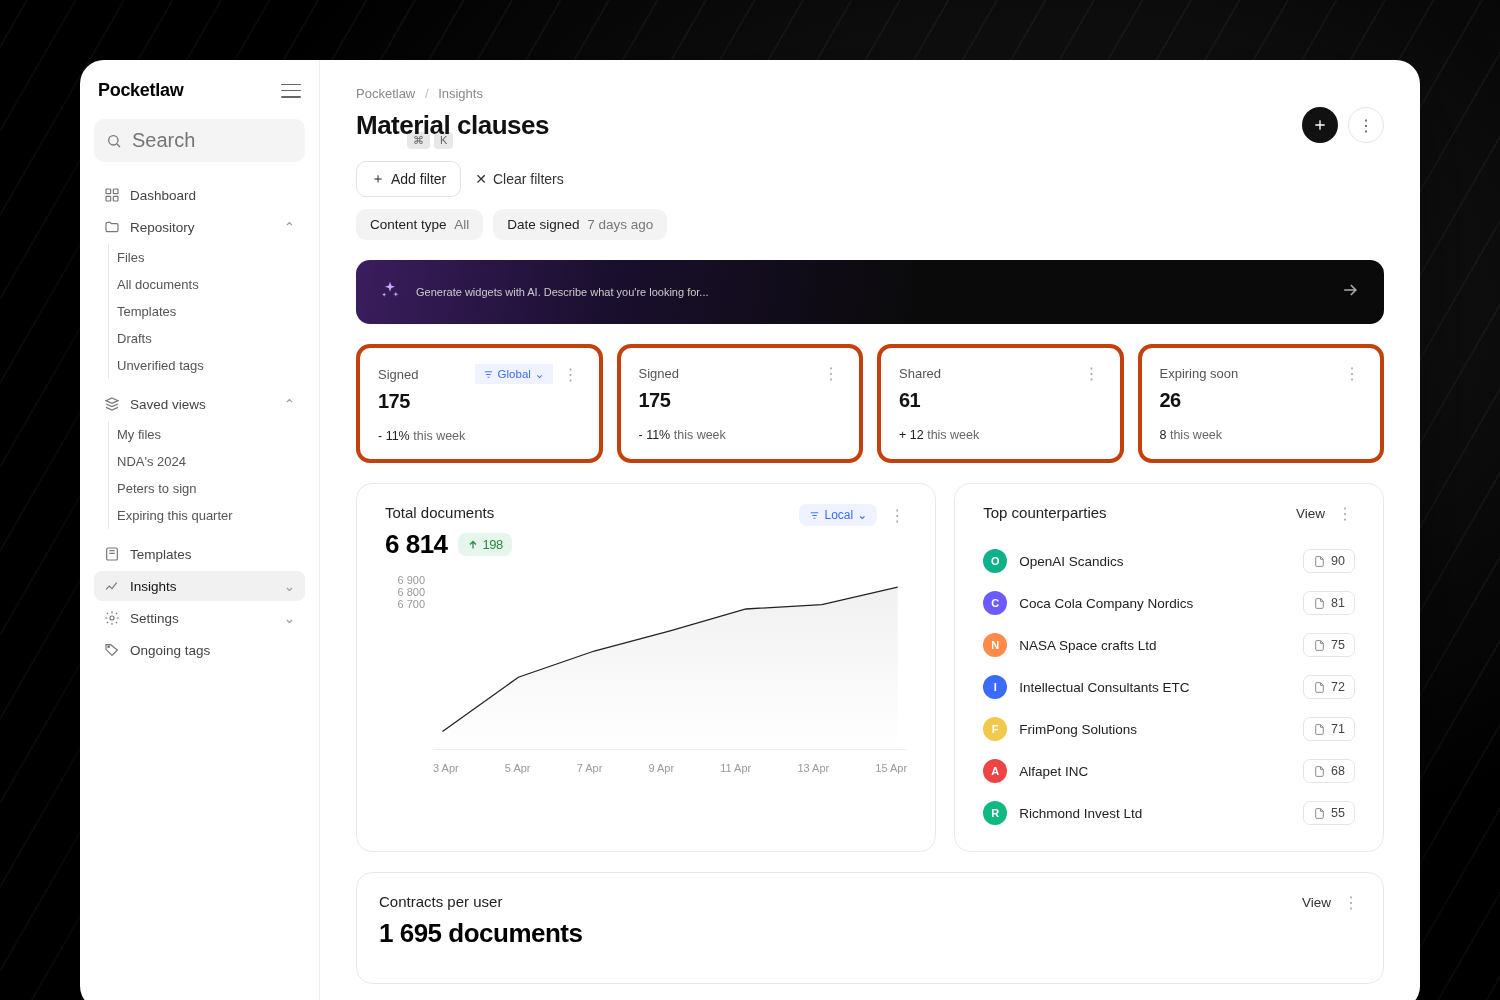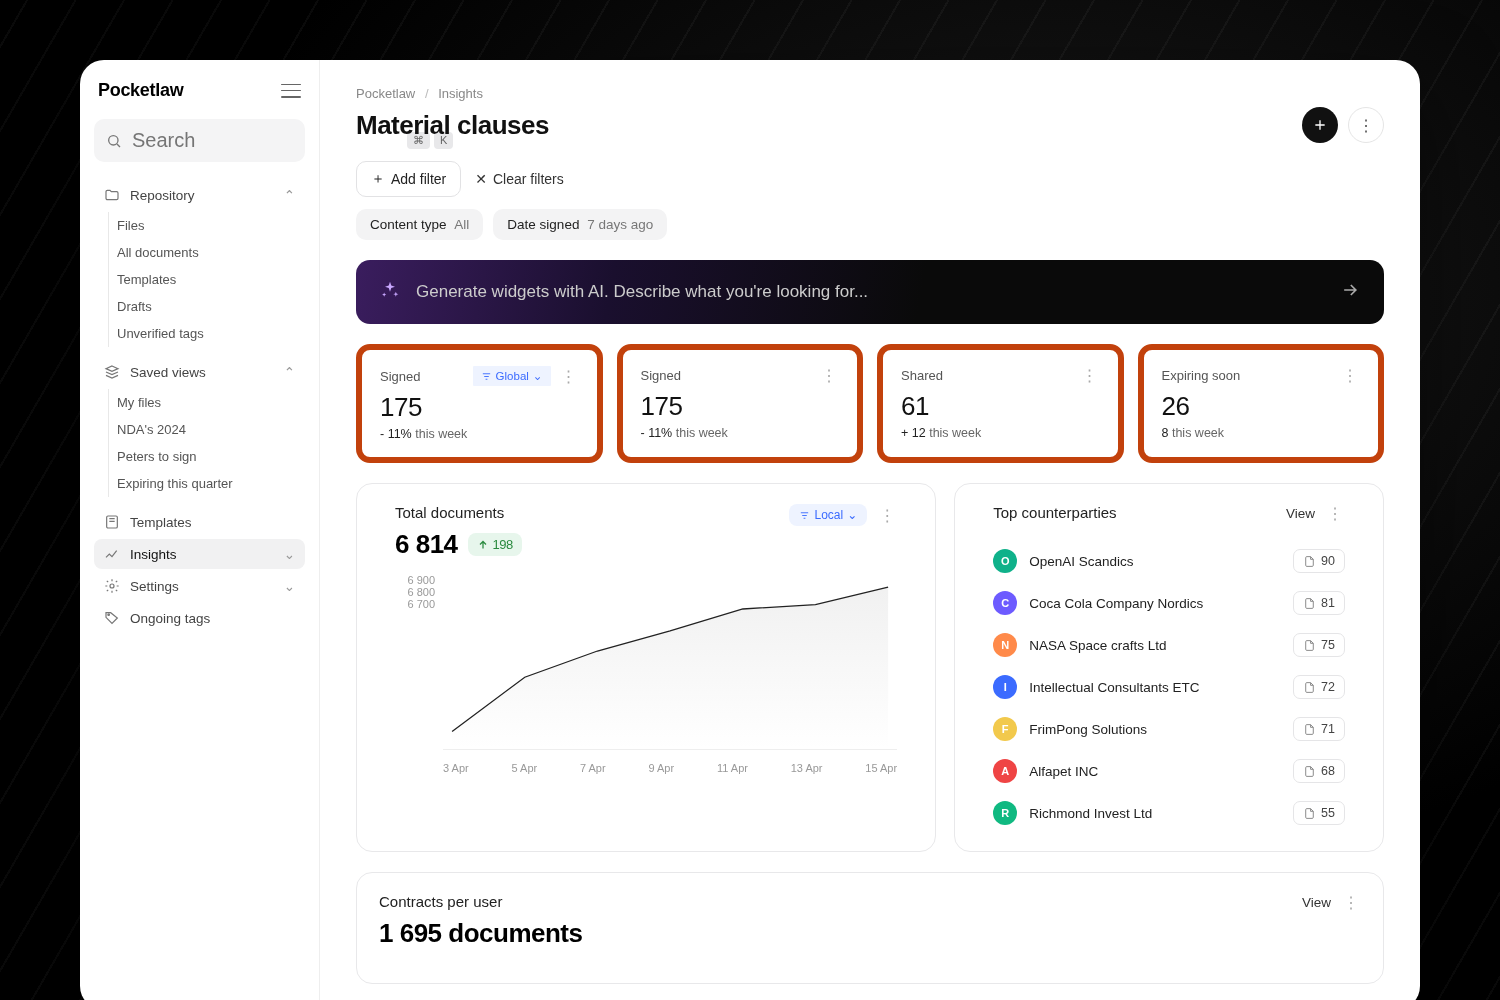--- a/index.html
+++ b/index.html
@@ -37,36 +37,36 @@
 .btn-dots { background:#fff; border:1px solid #e5e5e5; color:#555; }
 .filter-row { display:flex; align-items:center; gap:14px; margin-bottom:12px; }
 .filter-btn { display:flex; align-items:center; gap:6px; padding:8px 14px; border:1px solid #e2e2e4; border-radius:10px; font-size:14px; color:#222; cursor:pointer; background:#fff; }
 .link-btn { display:flex; align-items:center; gap:6px; font-size:14px; color:#333; cursor:pointer; }
 .chips { display:flex; gap:10px; margin-bottom:20px; }
 .chip { background:#f3f3f4; padding:8px 14px; border-radius:10px; font-size:13.5px; color:#222; }
 .chip .val { color:#777; margin-left:4px; }
 
 .ai-bar { background: linear-gradient(100deg, #3a1d5e 0%, #1a0f2e 25%, #0a0a0a 55%); border-radius:14px; padding:20px 24px; display:flex; align-items:center; gap:16px; margin-bottom:20px; color:#ddd; }
 .ai-bar .spark { color:#c9a8ff; }
-.ai-bar .text { flex:1; font-size:17px; color:#ccc; }
+.ai-bar .text { flex:1; font-size:11px; color:#ccc; }
 .ai-bar .arrow { color:#aaa; cursor:pointer; }
 
 .stats { display:grid; grid-template-columns:repeat(4,1fr); gap:14px; margin-bottom:20px; }
-.stat { border:6px solid #c2410c; border-radius:14px; padding:16px 18px; position:relative; }
+.stat { border:4px solid #c2410c; border-radius:14px; padding:16px 18px; position:relative; }
 .stat-head { display:flex; align-items:center; justify-content:space-between; margin-bottom:6px; }
 .stat-label { font-size:13px; color:#555; }
 .stat-tag { display:flex; align-items:center; gap:4px; background:#eef3ff; color:#3b6bff; padding:3px 8px; border-radius:1px; font-size:11.5px; }
 .stat-dots { color:#aaa; cursor:pointer; padding:0 2px; }
-.stat-val { font-size:26px; font-weight:400; color:#111; margin-bottom:4px; letter-spacing:-.5px; }
+.stat-val { font-size:20px; font-weight:700; color:#111; margin-bottom:16px; letter-spacing:-.5px; }
 .stat-delta { font-size:12.5px; color:#666; }
 .stat-delta.neg { color:#666; }
 .stat-delta .pct { color:#222;text-align:center; }
 
 .panels { display:grid; grid-template-columns: 1.35fr 1fr; gap:18px; margin-bottom:20px; }
-.panel { border:1px solid #e8e8ea; border-radius:16px; padding:20px 38px; }
+.panel { border:1px solid #e8e8ea; border-radius:16px; padding:20px 28px; }
 .panel-head { display:flex; align-items:flex-start; justify-content:space-between; margin-bottom:14px; }
 .panel-title { font-size:15px; font-weight:500; color:#222; margin-bottom:8px; }
 .panel-big { font-size:26px; font-weight:600; letter-spacing:-.5px; display:flex; align-items:center; gap:10px; }
 .badge-up { background:#e7f6ec; color:#2a8a3f; padding:4px 9px; border-radius:8px; font-size:13px; display:inline-flex; align-items:center; gap:4px; font-weight:500; }
 .panel-ctrl { display:flex; align-items:center; gap:10px; }
 .local-tag { display:flex; align-items:center; gap:4px; background:#eef3ff; color:#3b6bff; padding:4px 10px; border-radius:8px; font-size:12px; cursor:pointer; }
 .view-link { font-size:13.5px; color:#333; cursor:pointer; }
 
 .chart { position:relative; height:200px; margin-top:8px; }
 .chart-y { position:absolute; left:0; top:0; bottom:24px; width:40px; display:flex; flex-direction:column; }
@@ -109,20 +109,31 @@
           </svg>
         </span>
       <input placeholder="Search" style="">
       <span class="kbd">
           <span>⌘</span>
           <span>K</span>
         </span>
     </div>
 
     <nav class="nav">
+      <div class="nav-item">
+        <span class="icn">
+            <svg viewBox="0 0 24 24" fill="none" stroke="currentColor" stroke-width="1.8">
+              <rect x="3" y="3" width="7" height="7" rx="1"></rect>
+              <rect x="14" y="3" width="7" height="7" rx="1"></rect>
+              <rect x="3" y="14" width="7" height="7" rx="1"></rect>
+              <rect x="14" y="14" width="7" height="7" rx="1"></rect>
+            </svg>
+          </span>
+        <span>Dashboard</span>
+      </div>
       <div class="nav-item">
         <span class="icn">
             <svg viewBox="0 0 24 24" fill="none" stroke="currentColor" stroke-width="1.8">
               <path d="M3 7a2 2 0 012-2h4l2 2h8a2 2 0 012 2v8a2 2 0 01-2 2H5a2 2 0 01-2-2V7z"></path>
             </svg>
           </span>
         <span>Repository</span>
         <span class="chev">⌃</span>
       </div>
       <div class="nav-sub">

